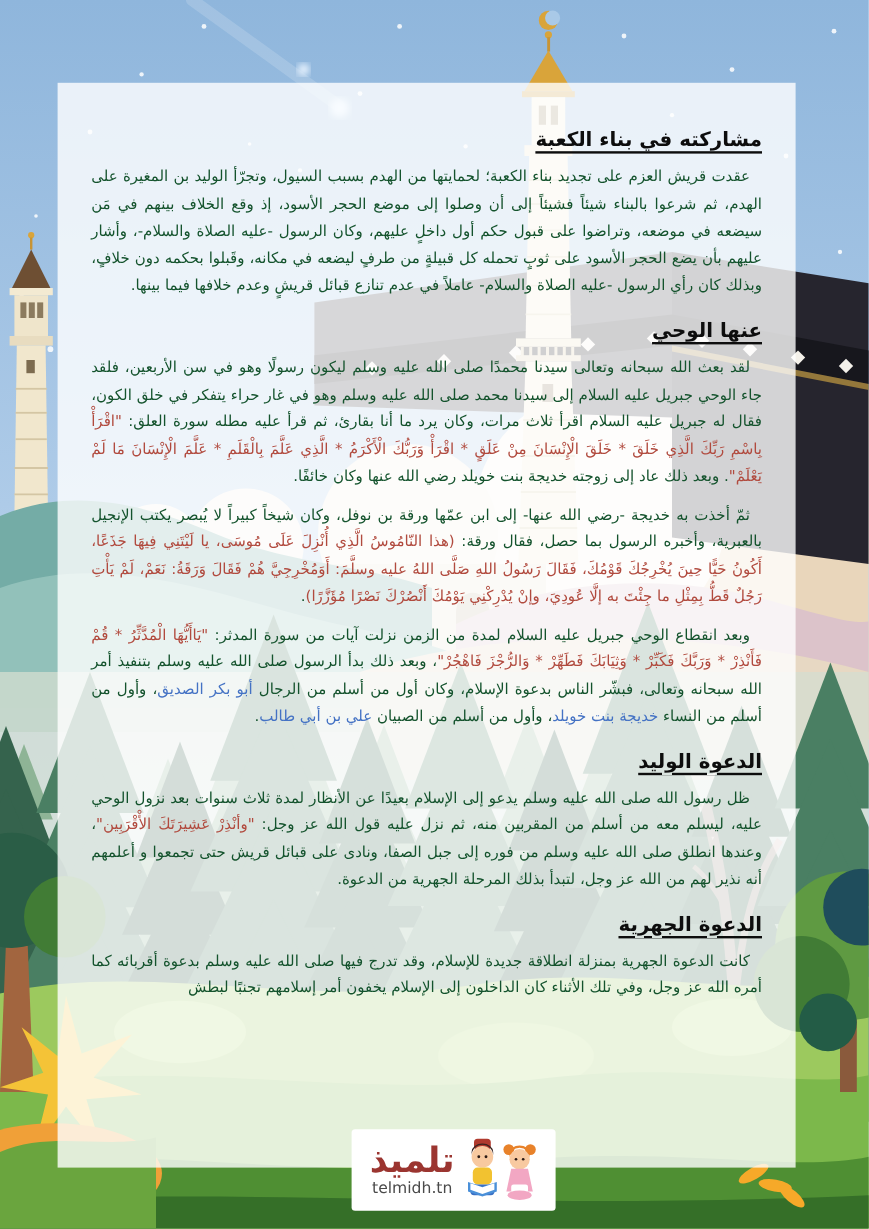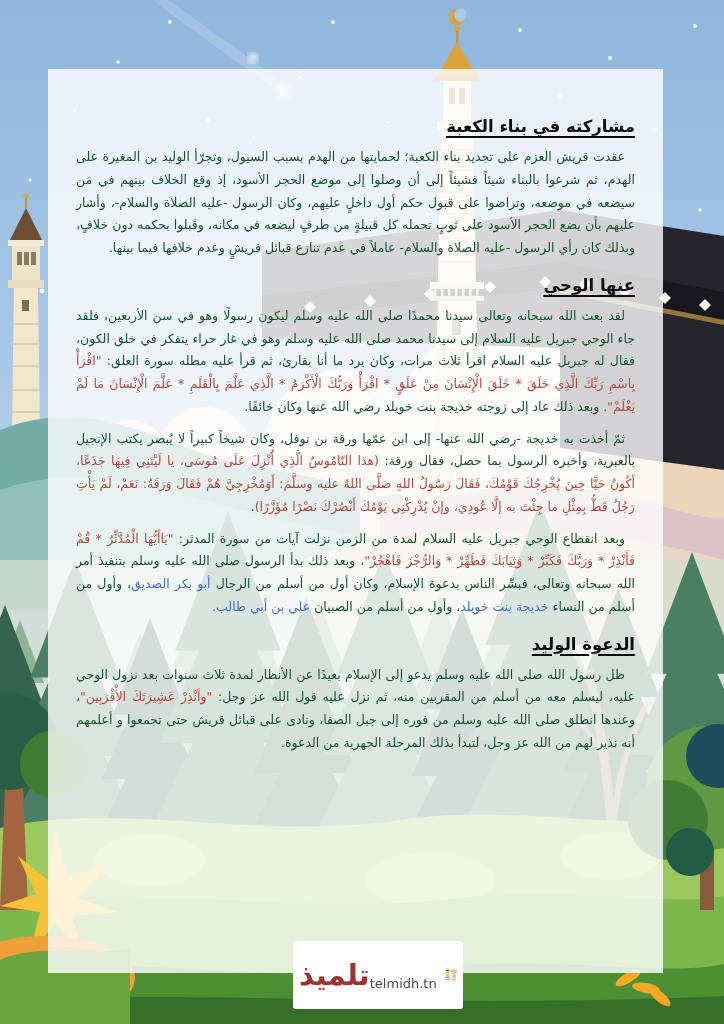--- a/index.html
+++ b/index.html
@@ -1,35 +1,35 @@
 <!DOCTYPE html>
 <html lang="ar" style="--quran-color: #b14a3e; --name-color: #4472c4; --brand-color: #9b3530;"><head>
 <meta charset="utf-8">
 <style>
   html,body{margin:0;padding:0;}
   .page{position:relative;width:724px;height:1024px;overflow:hidden;
         font-family:"DejaVu Sans",sans-serif;background:#a7c8e6;}
   svg.bg{position:absolute;left:0;top:0;width:724px;height:1024px;display:block;}
   .panel{position:absolute;left:48px;top:69px;width:615px;height:904px;
          background:rgba(255,255,255,0.80);box-sizing:border-box;
-         padding:48px 28px 10px 28px;direction:rtl;overflow:hidden;}
+         padding:38px 28px 10px 28px;direction:rtl;overflow:hidden;}
   .sec-heading{font-size:16.5px;font-weight:bold;color:#0d0d0d;margin:16px 0 10px 0;
                text-decoration:underline;text-underline-offset:4px;
                text-decoration-thickness:1.5px;}
   .doc-section:first-child .sec-heading{margin-top:0;}
   .para{font-size:12.5px;line-height:1.82;color:#161616;margin:0 0 9px 0;
         text-align:justify;text-indent:10px;}
   .seg-normal{color:#14532d;}
   .seg-quran{color:var(--quran-color,#b14a3e);}
   .seg-name{color:var(--name-color,#4472c4);}
   .logo{position:absolute;left:293px;top:941px;width:170px;height:68px;
         background:#ffffff;border-radius:3px;z-index:10;display:flex;
         flex-direction:row;align-items:center;justify-content:center;
         gap:7px;padding:3px 6px;box-sizing:border-box;direction:ltr;}
-  .logo-text{display:flex;flex-direction:row;align-items:flex-end;line-height:1;}
+  .logo-text{display:flex;flex-direction:column;align-items:center;line-height:1;}
   .logo-ar{font-size:29px;font-weight:bold;color:var(--brand-color,#9b3530);
            font-family:"DejaVu Sans",sans-serif;}
   .logo-domain{font-size:13px;color:#4a4a4a;margin-top:2px;
                font-family:"DejaVu Sans",sans-serif;}
 </style>
 </head>
 <body>
 
 <div class="page">
 
@@ -267,20 +267,24 @@
         <section class="doc-section">
           <h2 class="sec-heading">عنها الوحي</h2>
           <p class="para"><span class="seg-normal">لقد بعث الله سبحانه وتعالى سيدنا محمدًا صلى الله عليه وسلم ليكون رسولًا وهو في سن الأربعين، فلقد جاء الوحي جبريل عليه السلام إلى سيدنا محمد صلى الله عليه وسلم وهو في غار حراء يتفكر في خلق الكون، فقال له جبريل عليه السلام اقرأ ثلاث مرات، وكان يرد ما أنا بقارئ، ثم قرأ عليه مطله سورة العلق: </span><span class="seg-quran">"اقْرَأْ بِاسْمِ رَبِّكَ الَّذِي خَلَقَ * خَلَقَ الْإِنْسَانَ مِنْ عَلَقٍ * اقْرَأْ وَرَبُّكَ الْأَكْرَمُ * الَّذِي عَلَّمَ بِالْقَلَمِ * عَلَّمَ الْإِنْسَانَ مَا لَمْ يَعْلَمْ"</span><span class="seg-normal">. وبعد ذلك عاد إلى زوجته خديجة بنت خويلد رضي الله عنها وكان خائفًا.</span></p>
           <p class="para"><span class="seg-normal">ثمّ أخذت به خديجة -رضي الله عنها- إلى ابن عمّها ورقة بن نوفل، وكان شيخاً كبيراً لا يُبصر يكتب الإنجيل بالعبرية، وأخبره الرسول بما حصل، فقال ورقة: </span><span class="seg-quran">(هذا النّامُوسُ الَّذِي أُنْزِلَ عَلَى مُوسَى، يا لَيْتَنِي فِيهَا جَذَعًا، أَكُونُ حَيًّا حِينَ يُخْرِجُكَ قَوْمُكَ، فَقَالَ رَسُولُ اللهِ صَلَّى اللهُ عليه وسلَّمَ: أَوَمُخْرِجِيَّ هُمْ فَقَالَ وَرَقَةُ: نَعَمْ، لَمْ يَأْتِ رَجُلٌ قَطُّ بِمِثْلِ ما جِئْتَ به إلَّا عُودِيَ، وإنْ يُدْرِكْنِي يَوْمُكَ أَنْصُرْكَ نَصْرًا مُؤَزَّرًا)</span><span class="seg-normal">.</span></p>
           <p class="para"><span class="seg-normal">وبعد انقطاع الوحي جبريل عليه السلام لمدة من الزمن نزلت آيات من سورة المدثر: </span><span class="seg-quran">"يَاأَيُّهَا الْمُدَّثِّرُ * قُمْ فَأَنْذِرْ * وَرَبَّكَ فَكَبِّرْ * وَثِيَابَكَ فَطَهِّرْ * وَالرُّجْزَ فَاهْجُرْ"</span><span class="seg-normal">، وبعد ذلك بدأ الرسول صلى الله عليه وسلم بتنفيذ أمر الله سبحانه وتعالى، فبشّر الناس بدعوة الإسلام، وكان أول من أسلم من الرجال </span><span class="seg-name">أبو بكر الصديق</span><span class="seg-normal">، وأول من أسلم من النساء </span><span class="seg-name">خديجة بنت خويلد</span><span class="seg-normal">، وأول من أسلم من الصبيان </span><span class="seg-name">علي بن أبي طالب</span><span class="seg-normal">.</span></p>
         </section>
         <section class="doc-section">
           <h2 class="sec-heading">الدعوة الوليد</h2>
           <p class="para"><span class="seg-normal">ظل رسول الله صلى الله عليه وسلم يدعو إلى الإسلام بعيدًا عن الأنظار لمدة ثلاث سنوات بعد نزول الوحي عليه، ليسلم معه من أسلم من المقربين منه، ثم نزل عليه قول الله عز وجل: </span><span class="seg-quran">"وأنْذِرْ عَشِيرَتَكَ الأْقْرَبِين"</span><span class="seg-normal">، وعندها انطلق صلى الله عليه وسلم من فوره إلى جبل الصفا، ونادى على قبائل قريش حتى تجمعوا و أعلمهم أنه نذير لهم من الله عز وجل، لتبدأ بذلك المرحلة الجهرية من الدعوة.</span></p>
         </section>
+        <section class="doc-section">
+          <h2 class="sec-heading">الدعوة الجهرية</h2>
+          <p class="para"><span class="seg-normal">كانت الدعوة الجهرية بمنزلة انطلاقة جديدة للإسلام، وقد تدرج فيها صلى الله عليه وسلم بدعوة أقربائه كما أمره الله عز وجل، وفي تلك الأثناء كان الداخلون إلى الإسلام يخفون أمر إسلامهم تجنبًا لبطش</span></p>
+        </section>
       </div>
   </div>
 
   <div class="logo">
     <div class="logo-text">
       <span class="logo-ar">تلميذ</span>
       <span class="logo-domain">telmidh.tn</span>
     </div>
     <svg width="62" height="56" viewBox="0 0 62 56" aria-hidden="true">
 

